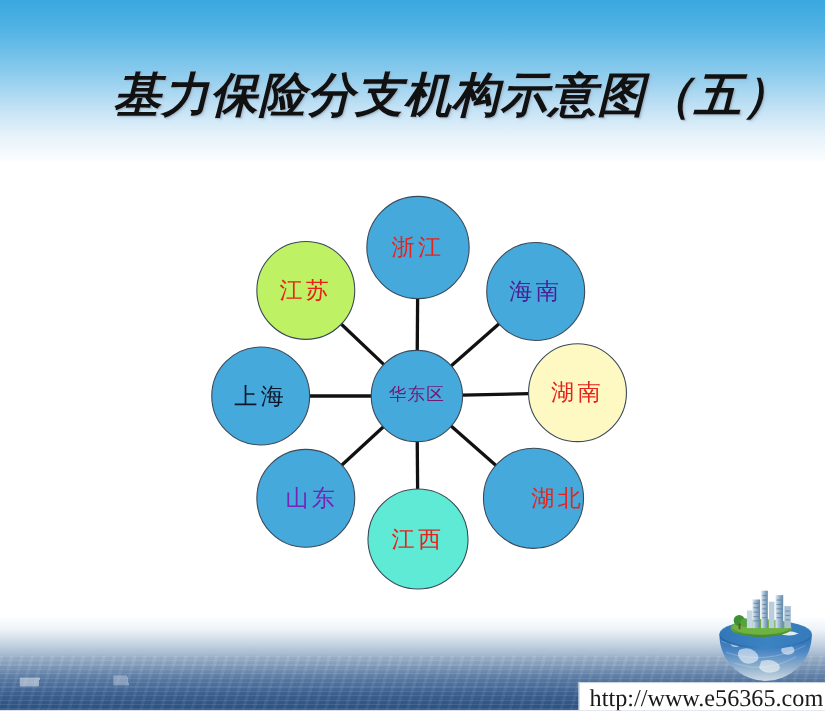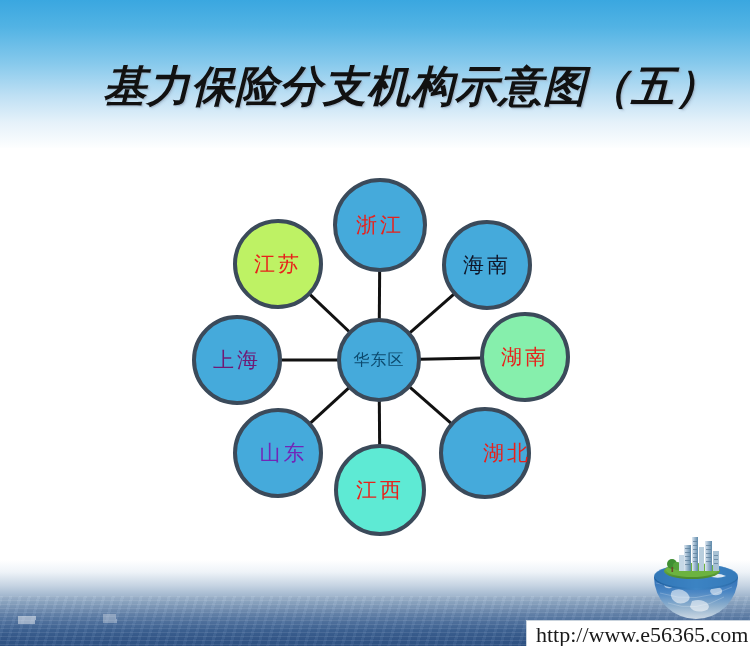--- a/index.html
+++ b/index.html
@@ -113,21 +113,21 @@
   .diagram svg {
     position: absolute;
     left: 0; top: 0;
     width: 400px;
     height: 380px;
   }
   .node {
     position: absolute;
     border-radius: 50%;
     background: #45aadb;
-    border: 4px solid #737373;
+    border: 1px solid #737373;
     box-sizing: border-box;
     display: flex;
     align-items: center;
     justify-content: center;
     text-align: center;
     line-height: 1;
   }
   .node-label {
     font-family: "Liberation Serif", "DejaVu Serif", serif;
     white-space: nowrap;
@@ -206,39 +206,39 @@
         </g>
     </svg>
     <div id="nodes">
         <div class="node leaf" style="left: 158px; top: 18px; width: 94px; height: 94px; background: rgb(69, 170, 219); border-color: rgb(59, 74, 90);">
           <span class="node-label" style="color: rgb(232, 33, 27);">浙江</span>
         </div>
         <div class="node leaf" style="left: 58px; top: 59px; width: 90px; height: 90px; background: #bef264; border-color: rgb(59, 74, 90);">
           <span class="node-label" style="color: rgb(232, 33, 27);">江苏</span>
         </div>
         <div class="node leaf" style="left: 267px; top: 60px; width: 90px; height: 90px; background: rgb(69, 170, 219); border-color: rgb(59, 74, 90);">
-          <span class="node-label" style="color: #0f172a; text-align: right;">海南</span>
+          <span class="node-label" style="color: #4c1d95; text-align: right;">海南</span>
         </div>
         <div class="node leaf" style="left: 17px; top: 155px; width: 90px; height: 90px; background: rgb(69, 170, 219); border-color: rgb(59, 74, 90);">
-          <span class="node-label" style="color: #701a75;">上海</span>
-        </div>
-        <div class="node leaf" style="left: 305px; top: 152px; width: 90px; height: 90px; background: #86efac; border-color: rgb(59, 74, 90);">
+          <span class="node-label" style="color: #0f172a;">上海</span>
+        </div>
+        <div class="node leaf" style="left: 305px; top: 152px; width: 90px; height: 90px; background: #fef9c3; border-color: rgb(59, 74, 90);">
           <span class="node-label" style="color: rgb(232, 33, 27);">湖南</span>
         </div>
         <div class="node leaf purple" style="left: 58px; top: 248px; width: 90px; height: 90px; background: rgb(69, 170, 219); border-color: rgb(59, 74, 90);">
           <span class="node-label" style="color: rgb(114, 38, 184);">山东</span>
         </div>
         <div class="node leaf" style="left: 264px; top: 247px; width: 92px; height: 92px; background: rgb(69, 170, 219); border-color: rgb(59, 74, 90);">
           <span class="node-label" style="color: rgb(232, 33, 27); margin-left: 44px;">湖北</span>
         </div>
         <div class="node leaf" style="left: 159px; top: 284px; width: 92px; height: 92px; background: #5eead4; border-color: rgb(59, 74, 90);">
           <span class="node-label" style="color: rgb(232, 33, 27);">江西</span>
         </div>
         <div class="node hub" style="left: 162px; top: 158px; width: 84px; height: 84px; background: rgb(69, 170, 219); border-color: rgb(59, 74, 90);">
-          <span class="node-label" style="color: #0c4a6e;">华东区</span>
+          <span class="node-label" style="color: #701a75;">华东区</span>
         </div>
       </div>
   </div>
 
   <div class="globe">
     <svg viewBox="0 0 96 92" width="96" height="92">
       <defs>
         <linearGradient id="oceanGrad" x1="0" y1="0" x2="0" y2="1">
           <stop offset="0%" stop-color="#2f6fb5"></stop>
           <stop offset="35%" stop-color="#4a86c4"></stop>

